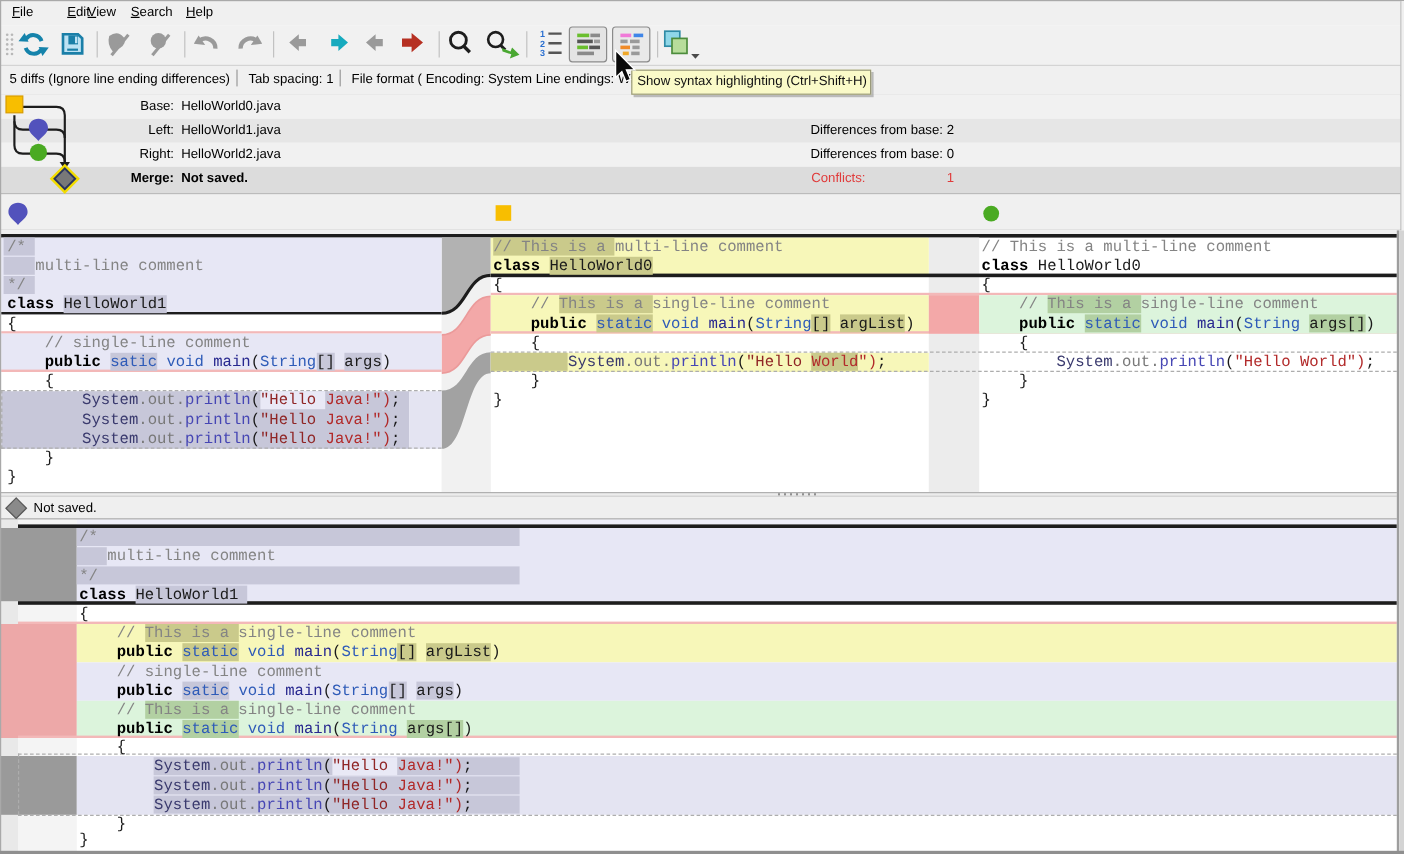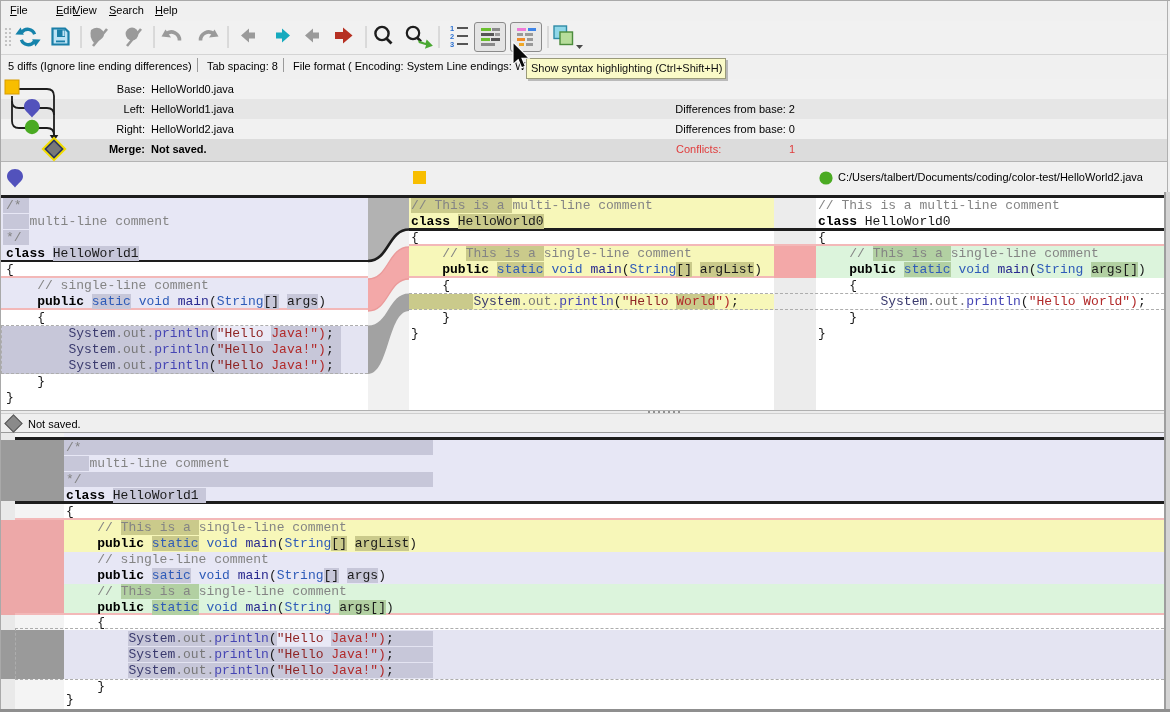--- a/index.html
+++ b/index.html
@@ -134,21 +134,21 @@
 
 <rect x="554" y="5" width="12.5" height="12.5" fill="#8fd7e8" stroke="#2f8ba6" stroke-width="1.4"></rect>
 <rect x="560" y="11" width="12.5" height="12.5" fill="#b7dd9b" stroke="#4c8c3c" stroke-width="1.4"></rect>
 <path d="M576,24 l7,0 l-3.5,4 Z" fill="#4a4a4a"></path>
 </svg>
 </div>
 
 <div class="abs" style="left:0;top:55px;width:1167px;height:24px;background:#f0f0f0;border-bottom:1px solid #c6c6c6;"></div>
 <div class="abs t12" style="left:8px;top:60px;">5 diffs (Ignore line ending differences)</div>
 <div class="abs" style="left:197px;top:58px;width:1px;height:14px;background:#9a9a9a;"></div>
-<div class="abs t12" style="left:207px;top:60px;">Tab spacing: 8</div>
+<div class="abs t12" style="left:207px;top:60px;">Tab spacing: 1</div>
 <div class="abs" style="left:283px;top:58px;width:1px;height:14px;background:#9a9a9a;"></div>
 <div class="abs t12" style="left:293px;top:60px;">File format ( Encoding: System  Line endings: Windows</div>
 
 <div class="abs" style="left:0;top:79px;width:1167px;height:20px;background:#f1f1f1;"></div>
 <div class="abs" style="left:0;top:99px;width:1167px;height:20px;background:#e6e6e6;"></div>
 <div class="abs" style="left:0;top:119px;width:1167px;height:20px;background:#f1f1f1;"></div>
 <div class="abs" style="left:0;top:139px;width:1167px;height:22px;background:#dcdcdc;border-bottom:1px solid #b4b4b4;"></div>
 <div class="abs t12" style="left:0;top:83px;width:145px;text-align:right;">Base:</div>
 <div class="abs t12" style="left:151px;top:83px;">HelloWorld0.java</div>
 <div class="abs t12" style="left:0;top:103px;width:145px;text-align:right;">Left:</div>
@@ -171,21 +171,20 @@
 <path d="M32,24 C36.6,24 40,27.2 40,31.6 C40,36 35,38.5 32,42.5 C29,38.5 24,36 24,31.6 C24,27.2 27.4,24 32,24 Z" fill="#5252bc"></path>
 <circle cx="32" cy="52" r="7.2" fill="#4aaa22"></circle>
 <g transform="translate(54,74) rotate(45)">
           <rect x="-7.4" y="-7.4" width="14.8" height="14.8" fill="#787878" stroke="#f2dc00" stroke-width="3"></rect>
           <rect x="-6.1" y="-6.1" width="12.2" height="12.2" fill="none" stroke="#2a3560" stroke-width="1.6"></rect>
         </g>
 </svg>
 </div>
 
 <div class="abs" style="left:0;top:162px;width:1167px;height:29px;background:#f0f0f0;border-bottom:1px solid #9a9a9a;"></div>
-<div class="abs t12" style="left:838px;top:171px;">C:/Users/talbert/Documents/coding/color-test/HelloWorld2.java</div>
 <div id="pathicons">
 <svg class="abs" style="left:0;top:162px;" width="860" height="29" viewBox="0 0 860 29">
 <path d="M15,7 C19.6,7 23,10.2 23,14.6 C23,19 18,21.5 15,25.5 C12,21.5 7,19 7,14.6 C7,10.2 10.4,7 15,7 Z" fill="#5252bc"></path>
 <rect x="413" y="9" width="13" height="13" fill="#f8be00"></rect>
 <circle cx="826" cy="16" r="6.6" fill="#4aaa22"></circle>
 </svg>
 </div>
 
 <div class="abs" style="left:0;top:191px;width:1167px;height:5px;background:#f0f0f0;"></div>
 <div class="abs" style="left:0;top:195px;width:1164px;height:3px;background:#1d1d1d;"></div>

